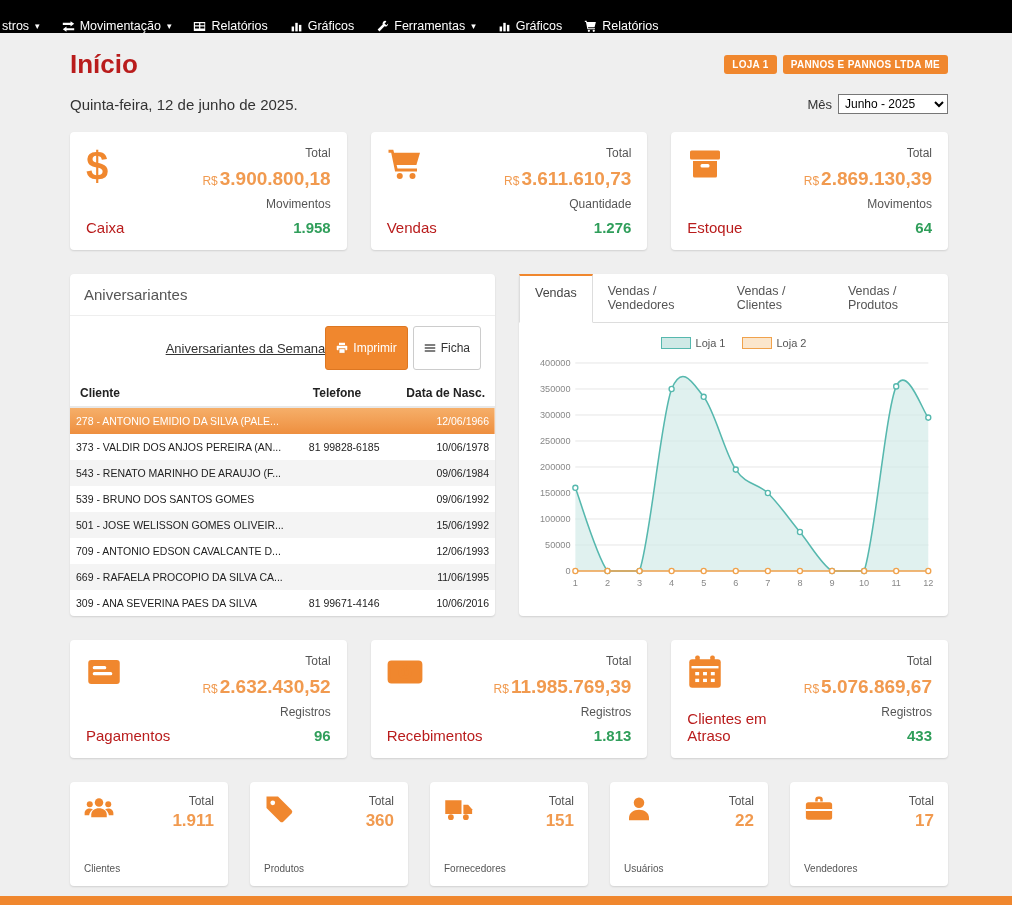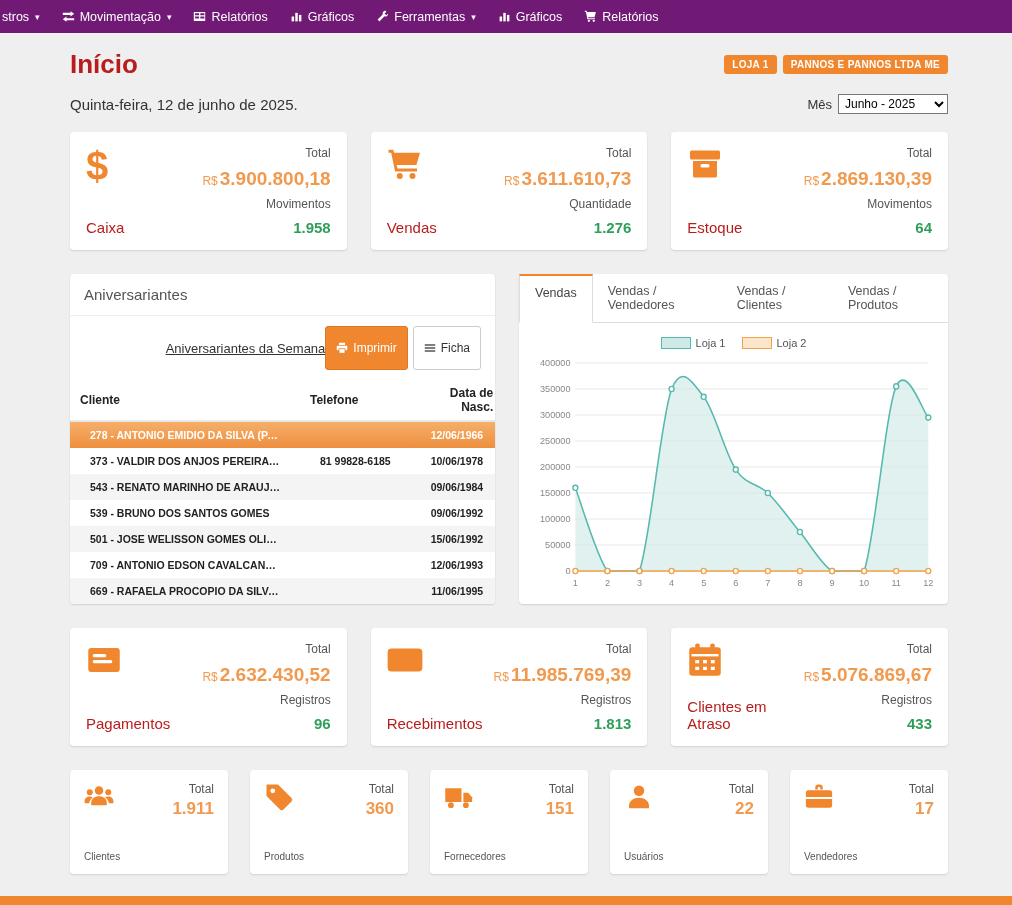--- a/index.html
+++ b/index.html
@@ -6,21 +6,21 @@
   html, body { width: 1012px; }
   body {
     min-height: 905px;
     background: #efefef;
     font-family: "Liberation Sans", sans-serif;
     display: flex;
     flex-direction: column;
     color: #333;
   }
   
-  .navbar { background: #701a75; height: 33px; display: flex; align-items: center; }
+  .navbar { background: #000000; height: 33px; display: flex; align-items: flex-end; }
   .nav-item { display: flex; align-items: center; gap: 5px; padding: 0 11px; font-size: 12.5px; color: #fff; cursor: pointer; white-space: nowrap; }
   .nav-item:first-child { padding-left: 2px; }
   .nav-item svg { width: 13px; height: 13px; fill: #fff; }
   .caret { font-size: 9px; margin-left: 1px; }
   
   .container { width: 878px; margin: 0 0 0 70px; }
   .header-row { display: flex; justify-content: space-between; align-items: center; margin-top: 16px; }
   .page-title { font-size: 26px; font-weight: bold; color: #b91c1c; }
   .badges { display: flex; gap: 6px; }
   .badge { background: #f0872e; color: #fff; font-size: 10px; font-weight: bold; padding: 4px 8px; border-radius: 3px; letter-spacing: .3px; }
@@ -48,21 +48,21 @@
   .b-header { padding: 12px 14px; font-size: 15px; color: #555; border-bottom: 1px solid #eee; }
   .b-sub { display: flex; justify-content: flex-end; align-items: center; padding: 10px 14px; text-decoration: underline; }
   .b-sub-label { font-size: 13px; color: #333; }
   .btn { font-size: 12px; padding: 14px 10px; border-radius: 3px; display: inline-flex; align-items: center; gap: 5px; cursor: pointer; border: 1px solid transparent; }
   .btn svg { width: 12px; height: 12px; }
   .btn-primary { background: #f0872e; color: #fff; border-color: #dd7722; }
   .btn-light { background: #fff; color: #333; border-color: #ccc; margin-left: 5px; }
   table { width: 100%; border-collapse: collapse; }
   th { text-align: left; font-size: 12px; color: #222; padding: 6px 10px; border-bottom: 2px solid #e8e8e8; }
   th.col-date, td.col-date { text-align: right; }
-  td { font-size: 10.5px; font-weight: bold; color: #222; padding: 7px 20px; white-space: nowrap; }
+  td { font-size: 10.5px; font-weight: normal; color: #222; padding: 7px 6px; white-space: nowrap; }
   td.col-client { max-width: 230px; overflow: hidden; text-overflow: ellipsis; }
   tbody tr:nth-child(odd):not(.highlight) { background: #f4f4f4; }
   tr.highlight { background: linear-gradient(#f6b06b, #ee8f3f); }
   tr.highlight td { color: #fff; }
   
   .chart-panel { flex: 1; padding: 0 0 10px; }
   .tabs { display: flex; border-bottom: 1px solid #ddd; }
   .tab { padding: 10px 15px; font-size: 12.5px; color: #555; cursor: pointer; }
   .tab.active { border: 1px solid #ddd; border-top: 2px solid #f0872e; border-bottom: 1px solid #fff; margin-bottom: -1px; background: #fff; color: #444; }
   .chart-body { padding: 10px 12px 0; }
@@ -267,20 +267,25 @@
           </tr>
           <tr>
             <td class="col-client">709 - ANTONIO EDSON CAVALCANTE D...</td>
             <td></td>
             <td class="col-date">12/06/1993</td>
           </tr>
           <tr>
             <td class="col-client">669 - RAFAELA PROCOPIO DA SILVA CA...</td>
             <td></td>
             <td class="col-date">11/06/1995</td>
+          </tr>
+          <tr>
+            <td class="col-client">309 - ANA SEVERINA PAES DA SILVA</td>
+            <td>81 99671-4146</td>
+            <td class="col-date">10/06/2016</td>
           </tr>
         </tbody>
       </table>
     </div>
 
     <div class="card chart-panel">
       <div class="tabs">
         <div class="tab active">Vendas</div>
         <div class="tab">Vendas / Vendedores</div>
         <div class="tab">Vendas / Clientes</div>

